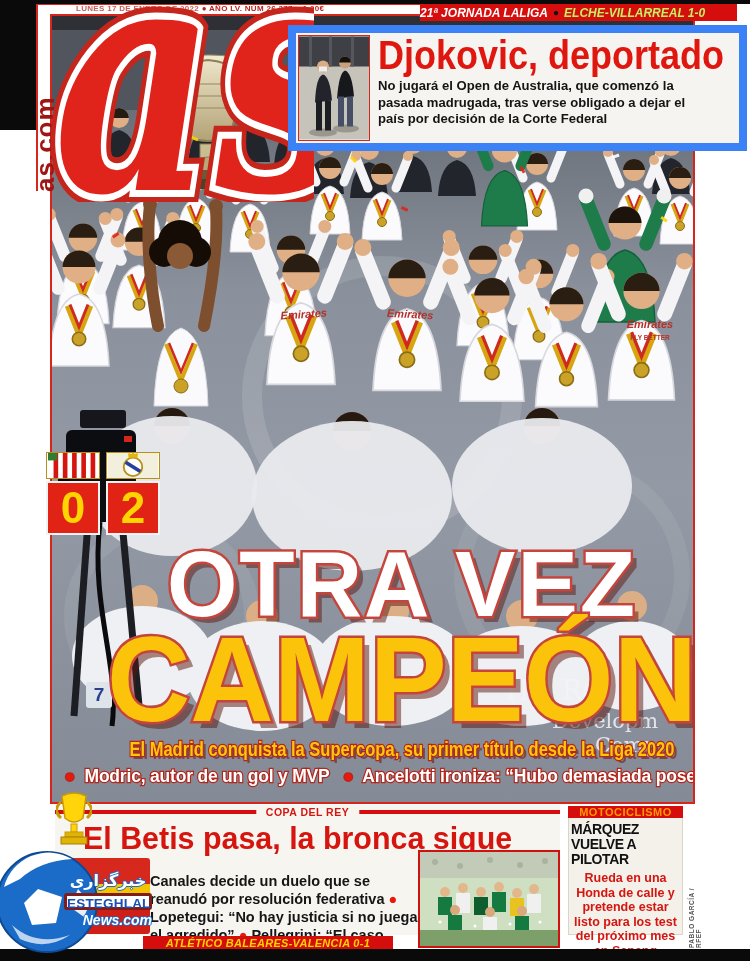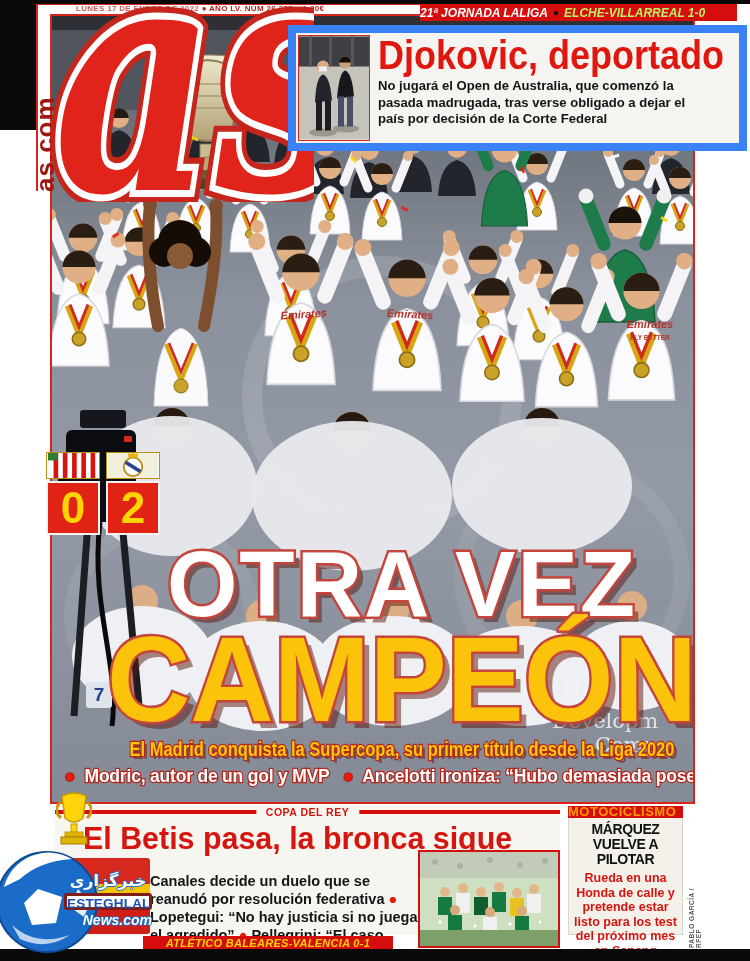--- a/index.html
+++ b/index.html
@@ -71,24 +71,24 @@
 
   .copa-trophy{left:56px;top:790px;z-index:6}
 
   
   .bottom-strip{left:143px;top:936px;width:250px;height:15px;background:#d60d0d;z-index:6;
                 color:#ffd400;font-size:11px;font-weight:bold;font-style:italic;text-align:center;
                 line-height:15px;letter-spacing:.3px;white-space:nowrap}
 
   
   .marquez{left:568px;top:806px;width:115px;z-index:5}
-  .mq-kicker{height:12px;background:#d60d0d;color:#ff9a00;font-size:13px;font-weight:bold;
-             text-align:left;line-height:12px;letter-spacing:.5px}
+  .mq-kicker{height:12px;background:#d60d0d;color:#ff9a00;font-size:11px;font-weight:bold;
+             text-align:center;line-height:12px;letter-spacing:.5px}
   .mq-box{background:#f3f1ea;border:1px solid #d9d5c9;border-top:none;height:117px;padding:3px 2px;box-sizing:border-box}
-  .mq-h{font-size:14px;line-height:15px;font-weight:bold;color:#111;text-align:center;letter-spacing:-.4px;margin:1px 0 4px}
+  .mq-h{font-size:14px;line-height:15px;font-weight:bold;color:#111;text-align:left;letter-spacing:-.4px;margin:1px 0 4px}
   .mq-b{font-size:12.5px;line-height:14.5px;font-weight:bold;color:#d6150f;text-align:center}
 
   .photo-credit{left:688px;top:868px;height:80px;z-index:5;writing-mode:vertical-rl;transform:rotate(180deg);
                 font-size:6.5px;font-weight:bold;color:#555;letter-spacing:.5px}
 
   
   .wm-sponsor{left:70px;top:858px;width:80px;height:76px;z-index:48;border-radius:3px;
               background:linear-gradient(180deg,#d7281e 0 34%,#f5c400 34% 62%,#cf1f16 62% 100%)}
   .wm-ball{left:-12px;top:843px;z-index:49}
   .wm-farsi{left:64px;top:871px;width:88px;z-index:50;text-align:center;direction:rtl;

